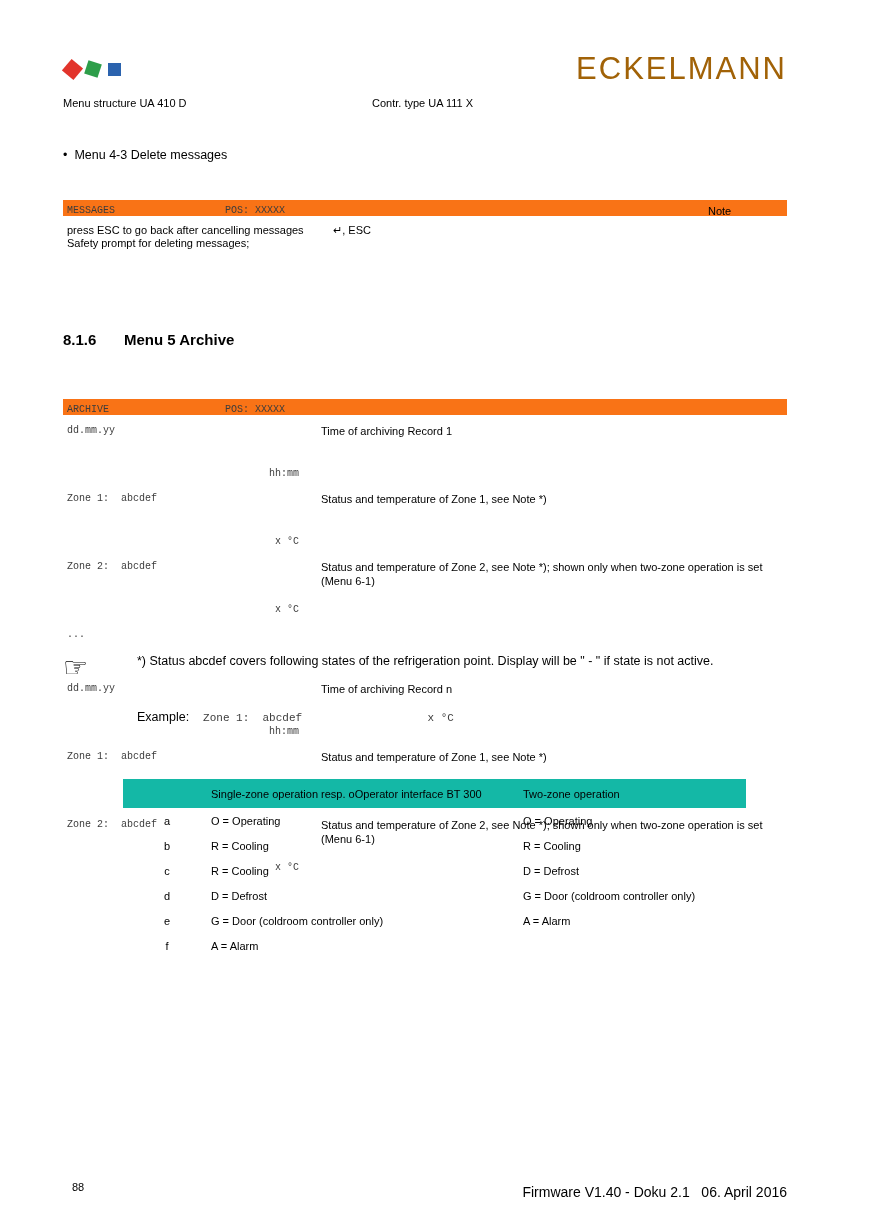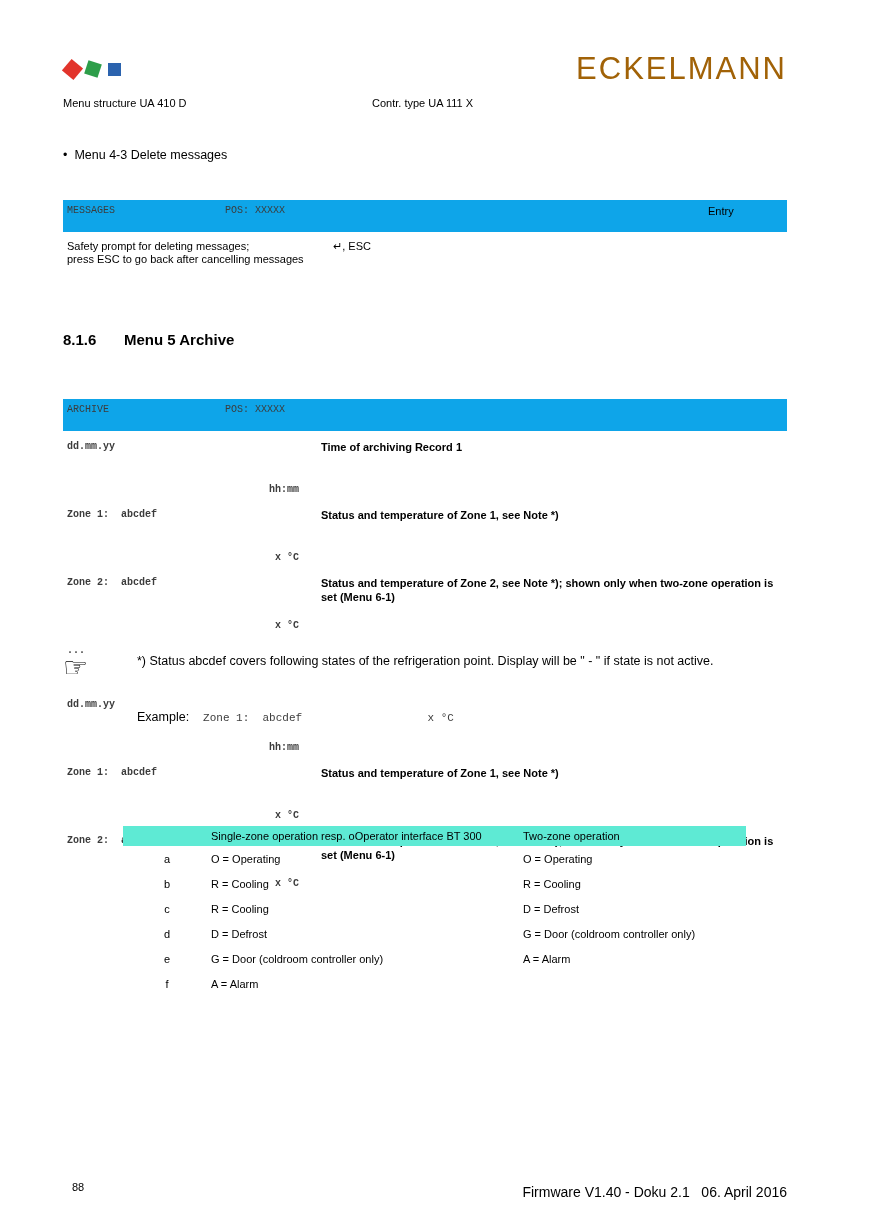--- a/index.html
+++ b/index.html
@@ -26,57 +26,57 @@
   .hdr-label { position: absolute; top: 97px; font-size: 11px; color: #000; }
   .hdr-left { left: 63px; }
   .hdr-center { left: 372px; }
 
   
   .bullet-line { position: absolute; left: 63px; top: 148px; font-size: 12.5px; }
   .bullet-line .dot { margin-right: 7px; }
 
   
   .bar {
-    position: relative; height: 32px; background: #0ea5e9;
+    position: relative; height: 16px; background: #f97316;
     font-size: 10px; line-height: 22px;
   }
   .bar .bar-title { position: absolute; left: 4px; top: 0; }
   .bar .bar-pos { position: absolute; left: 162px; top: 0; }
   .bar .bar-entry { position: absolute; left: 645px; top: 0; font-family: "Liberation Sans", sans-serif; font-size: 11px; color: #000; }
 
   
   .table1 { position: absolute; left: 63px; top: 200px; width: 724px; }
   .table1 .body { display: grid; grid-template-columns: 254px 391px 1fr; margin-top: 8px; padding-left: 4px; }
   .table1 .disp { font-size: 10px; line-height: 13px; }
   .table1 .desc { font-size: 11px; line-height: 12.5px; }
   .table1 .entry-val { font-size: 11px; margin-left: 12px; }
 
   
   .section-heading { position: absolute; left: 63px; top: 331px; font-size: 15px; font-weight: bold; }
   .section-heading .num { display: inline-block; width: 61px; }
 
   
   .table2 { position: absolute; left: 63px; top: 399px; width: 724px; }
   .table2 .rows { margin-top: 9px; padding-left: 4px; }
-  .table2 .row { display: grid; grid-template-columns: 160px 94px 1fr; margin-bottom: 11px; font-weight: bold; }
+  .table2 .row { display: grid; grid-template-columns: 160px 94px 1fr; margin-bottom: 11px; }
   .table2 .c-left, .table2 .c-val { font-size: 10px; line-height: 14px; }
   .table2 .c-val { text-align: right; padding-right: 22px; margin-top: 43px; }
   .table2 .c-desc { font-size: 11px; line-height: 14px; }
 
   
   .note { position: absolute; left: 63px; top: 653px; width: 724px; display: flex; }
   .note .hand { width: 74px; font-size: 28px; line-height: 30px; color: #000; }
   .note .note-text { width: 648px; font-size: 12.5px; line-height: 17px; }
 
   .example { position: absolute; left: 137px; top: 710px; font-size: 12.5px; }
   .example .code { font-size: 11px; margin-left: 14px; }
 
   
   .table3 { position: absolute; left: 123px; top: 779px; width: 623px; }
-  .table3 .t3-bar { display: grid; grid-template-columns: 88px 312px 1fr; height: 20px; background: #5eead4; align-items: center; font-size: 11px; margin-top: 47px; }
+  .table3 .t3-bar { display: grid; grid-template-columns: 88px 312px 1fr; height: 29px; background: #14b8a6; align-items: center; font-size: 11px; }
   .table3 .t3-row { display: grid; grid-template-columns: 88px 312px 1fr; height: 25px; align-items: center; font-size: 11px; }
   .table3 .letter { text-align: center; }
 
   
   .footer-page { position: absolute; left: 63px; top: 1181px; font-size: 11px; padding-left: 9px; }
   .footer-info { position: absolute; right: 83px; top: 1184px; font-size: 14px; white-space: pre; }
 </style>
 </head>
 <body>
 
@@ -94,26 +94,26 @@
   <div class="hdr-label hdr-center">Contr. type UA 111 X</div>
 
   <div class="bullet-line">
     <span class="dot">•</span><span>Menu 4-3 Delete messages</span>
   </div>
 
   <div class="table1">
     <div class="bar mono">
       <span class="bar-title">MESSAGES</span>
       <span class="bar-pos">POS: XXXXX</span>
-      <span class="bar-entry">Entry</span>
+      <span class="bar-entry">Note</span>
     </div>
     <div class="body">
       <div class="desc">
+        <div>press ESC to go back after cancelling messages</div>
         <div>Safety prompt for deleting messages;</div>
-        <div>press ESC to go back after cancelling messages</div>
       </div>
       <div class="entry-val">↵, ESC</div>
     </div>
   </div>
 
   <div class="section-heading">
     <span class="num">8.1.6</span><span>Menu 5 Archive</span>
   </div>
 
   <div class="table2">
@@ -138,20 +138,21 @@
         <span class="c-desc">Status and temperature of Zone 2, see Note *); shown only when two-zone operation is set (Menu 6-1)</span>
       </div>
       <div class="row">
         <span class="c-left mono pre">...</span>
         <span class="c-val mono pre"></span>
         <span class="c-desc"></span>
       </div>
       <div class="row">
         <span class="c-left mono pre">dd.mm.yy</span>
         <span class="c-val mono pre">hh:mm</span>
+        <span class="c-desc">Time of archiving Record n</span>
       </div>
       <div class="row">
         <span class="c-left mono pre">Zone 1:  abcdef</span>
         <span class="c-val mono pre">x °C</span>
         <span class="c-desc">Status and temperature of Zone 1, see Note *)</span>
       </div>
       <div class="row">
         <span class="c-left mono pre">Zone 2:  abcdef</span>
         <span class="c-val mono pre">x °C</span>
         <span class="c-desc">Status and temperature of Zone 2, see Note *); shown only when two-zone operation is set (Menu 6-1)</span>

